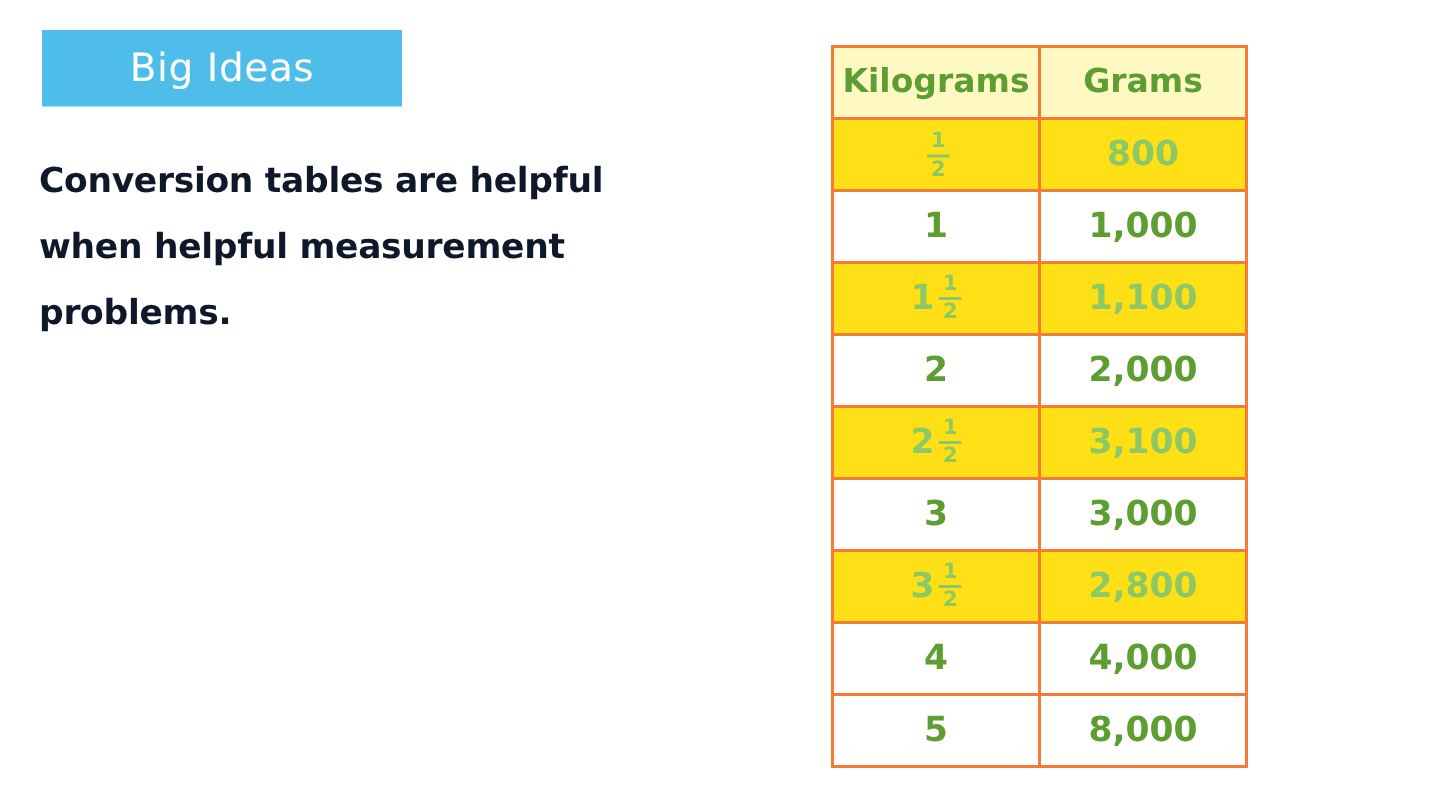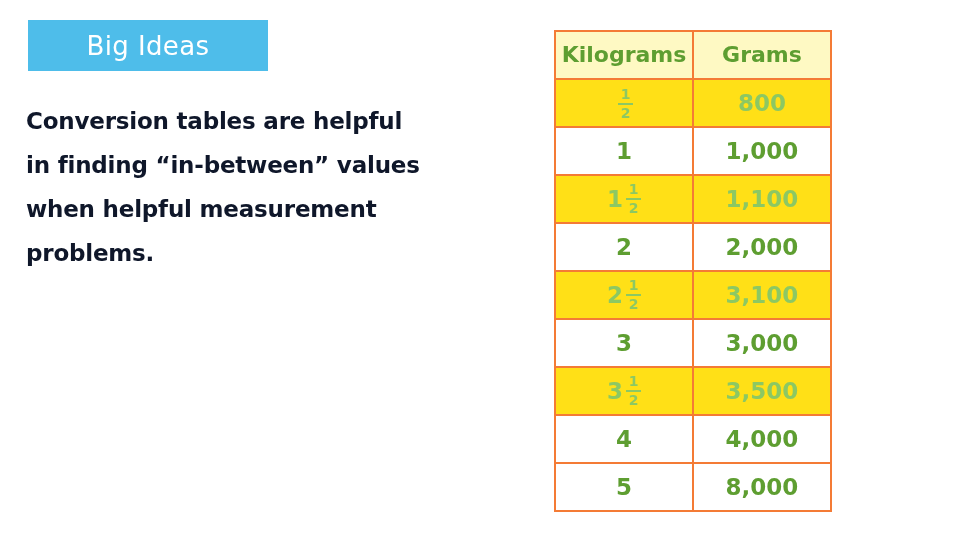--- a/index.html
+++ b/index.html
@@ -140,21 +140,20 @@
 <body>
 
 <div id="left-panel">
 
   <div id="big-ideas-banner">
     <span class="banner-label">Big Ideas</span>
   </div>
 
   <div id="body-text">
     <span class="line">Conversion tables are helpful</span>
-    <span class="line">in finding “in-between” values</span>
     <span class="line">when helpful measurement</span>
     <span class="line">problems.</span>
   </div>
 
 </div>
 
 <table id="conversion-table">
   <colgroup>
     <col class="col-kg">
     <col class="col-g">
@@ -228,21 +227,21 @@
       <td>
         <span class="mixed">
           <span class="whole">3</span>
           <span class="frac">
             <span class="num">1</span>
             <span class="bar"></span>
             <span class="den">2</span>
           </span>
         </span>
       </td>
-      <td>3,500</td>
+      <td>2,800</td>
     </tr>
 
     <tr class="row-white">
       <td>4</td>
       <td>4,000</td>
     </tr>
 
     <tr class="row-white">
       <td>5</td>
       <td>8,000</td>

